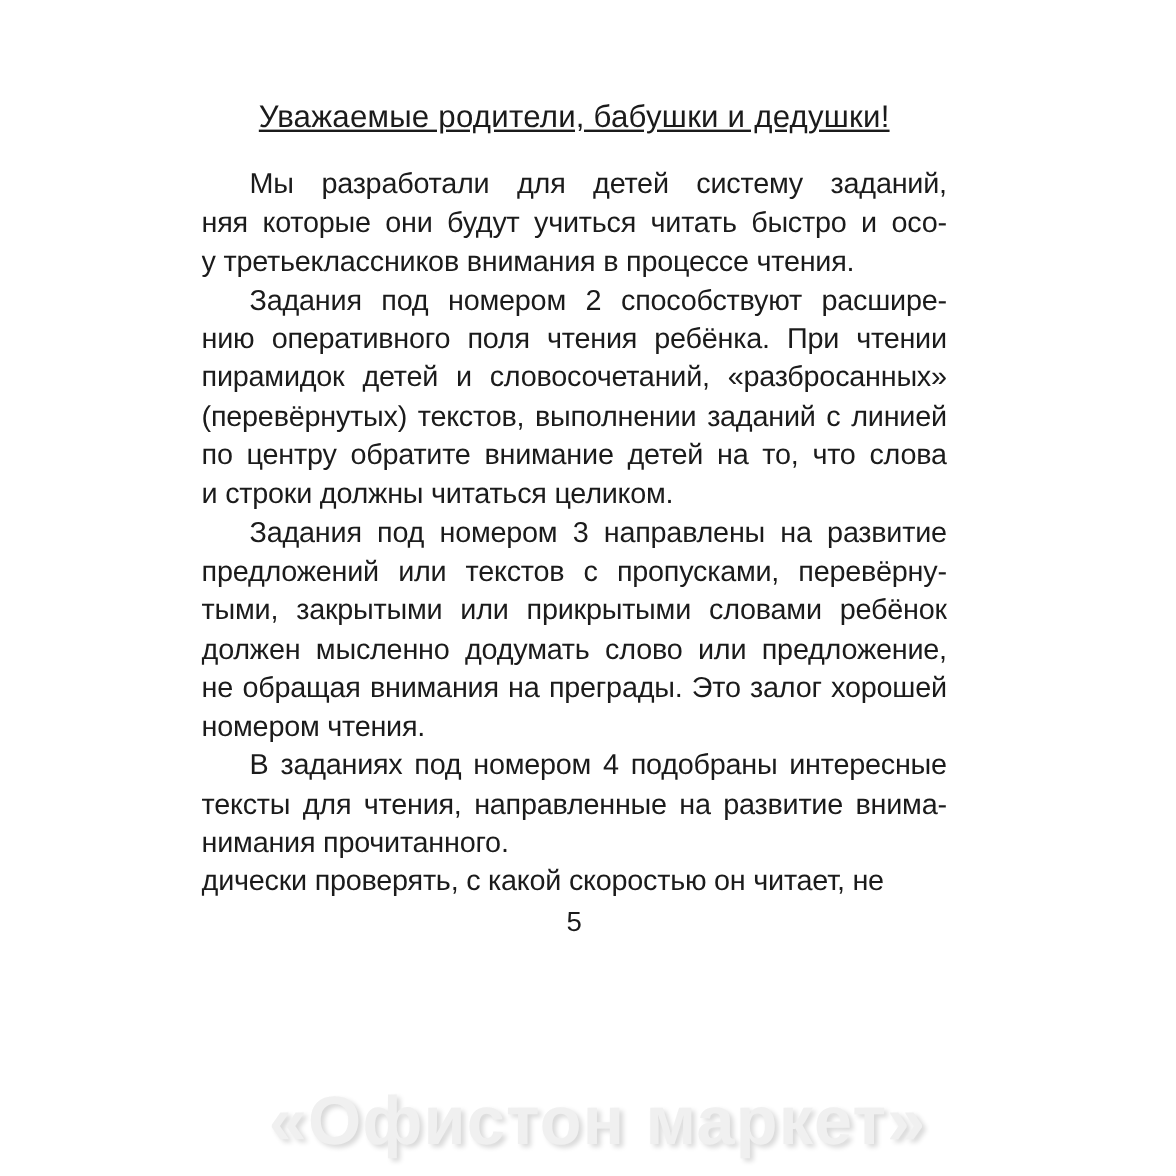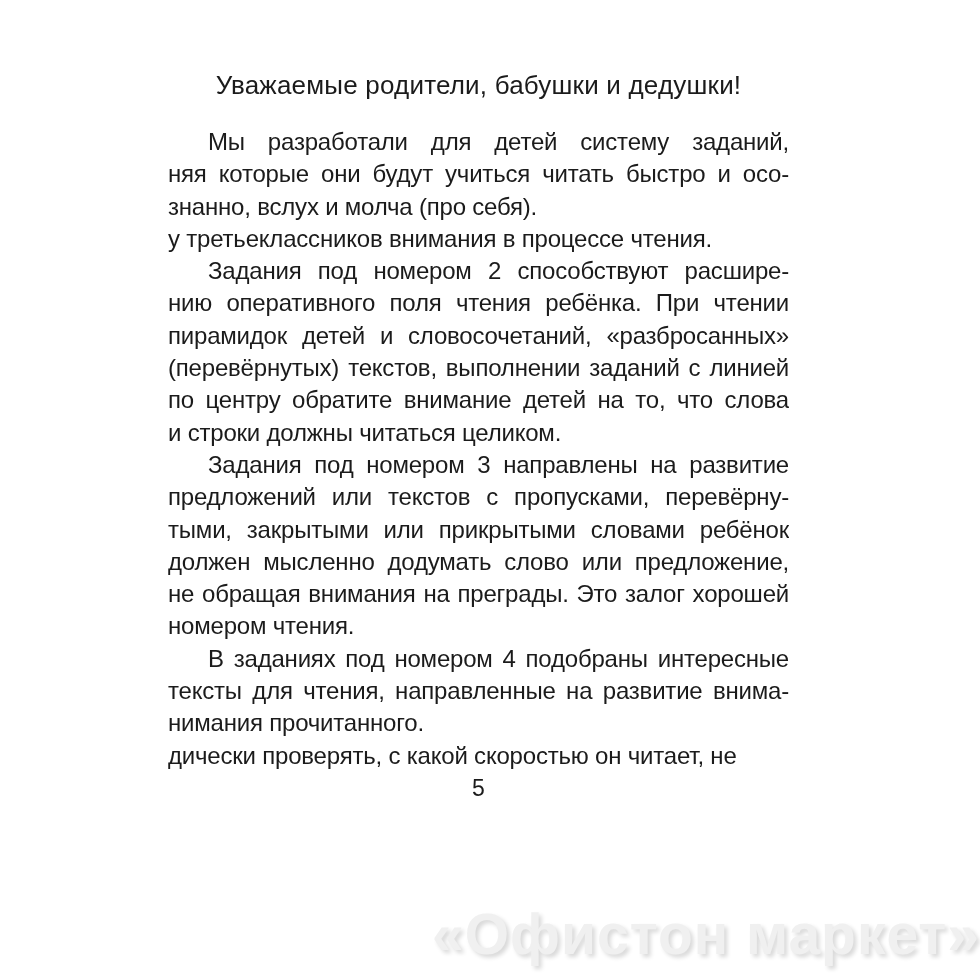--- a/index.html
+++ b/index.html
@@ -24,22 +24,23 @@
     position: absolute;
     left: 168px;
     top: 69px;
     width: 621px;
   }
   .heading {
     font-size: 26px;
     font-weight: 400;
     text-align: center;
     line-height: 32px;
-    margin: 0 0 25px 0;
+    margin: 12px 0 25px 0;
     letter-spacing: 0.2px;
+    text-decoration: underline;
   }
   .para {
     margin: 0;
     padding: 0;
   }
   .line {
     font-size: 24px;
     line-height: 32.3px;
     letter-spacing: -0.2px;
     text-align: justify;
@@ -58,42 +59,41 @@
     margin-top: 2px;
     font-size: 23px;
     line-height: 28px;
     text-align: center;
   }
   .watermark {
     position: absolute;
     left: 16px;
     right: 0;
     top: 906px;
-    text-align: right;
+    text-align: center;
     font-size: 57px;
     font-weight: 700;
     line-height: 57px;
     letter-spacing: 1px;
     color: var(--wm, #f0f0f0);
     text-shadow: 3px 3px 4px var(--wm-shadow, #d9d9d9), -1px -1px 1px #ffffff;
     pointer-events: none;
     user-select: none;
   }
 </style>
 </head>
 <body style="--bg: #ffffff; --text: #1b1b1b; --wm: #f0f0f0; --wm-shadow: #d9d9d9;">
 
 <div class="page">
   <div class="content">
     <h1 class="heading">Уважаемые родители, бабушки и дедушки!</h1>
     <div id="paragraphs">
         <div class="para">
           <div class="line first">Мы разработали для детей систему заданий, выпол-</div>
           <div class="line">няя которые они будут учиться читать быстро и осо-</div>
-          <div class="line last">знанно, вслух и молча (про себя).</div>
         </div>
         <div class="para">
           <div class="line last">у третьеклассников внимания в процессе чтения.</div>
         </div>
         <div class="para">
           <div class="line first">Задания под номером 2 способствуют расшире-</div>
           <div class="line">нию оперативного поля чтения ребёнка. При чтении</div>
           <div class="line">пирамидок детей и словосочетаний, «разбросанных»</div>
           <div class="line">(перевёрнутых) текстов, выполнении заданий с линией</div>
           <div class="line">по центру обратите внимание детей на то, что слова</div>

